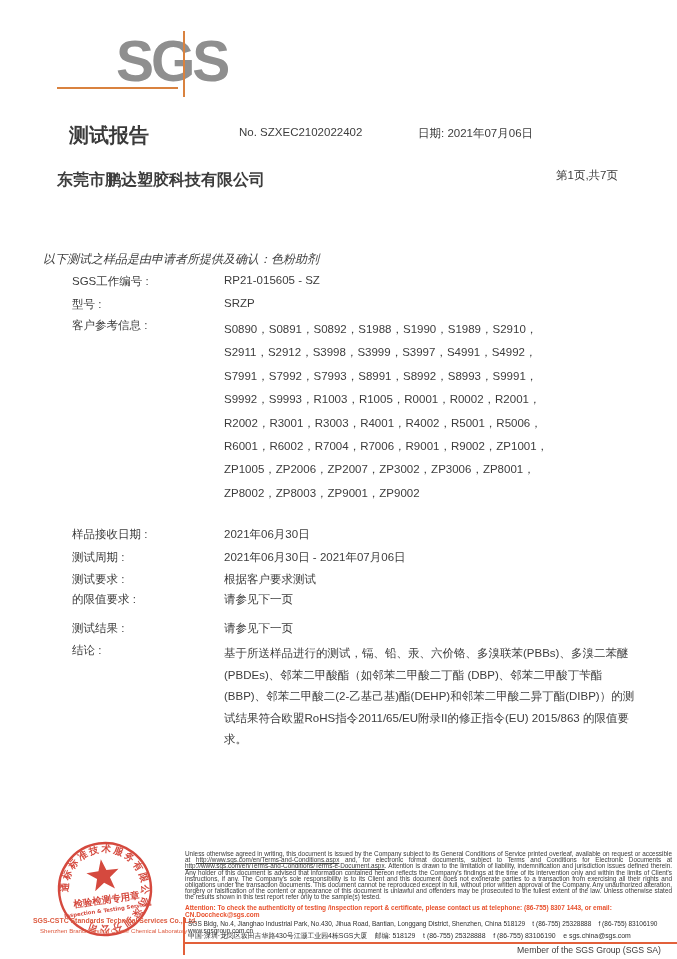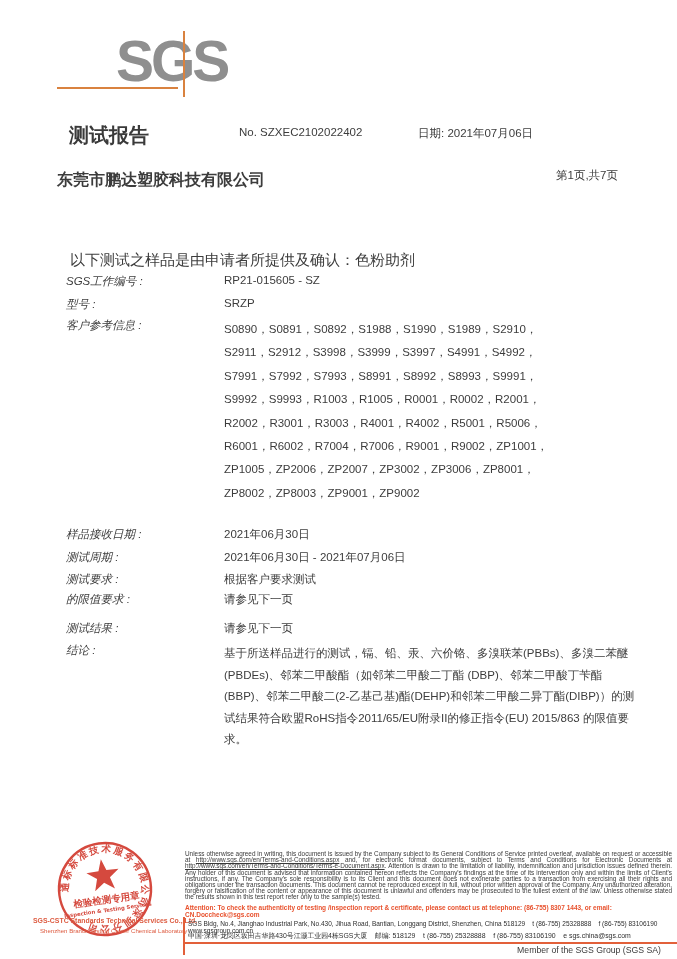--- a/index.html
+++ b/index.html
@@ -17,24 +17,24 @@
   }
   .logo-hline{position:absolute;left:57px;top:87px;width:121px;height:2px;background:#d9823f;}
   .logo-vline{position:absolute;left:183px;top:31px;width:2px;height:66px;background:#d9823f;}
   
   .doc-title{position:absolute;left:57px;top:122px;font-size:20px;font-weight:bold;color:#3a3a3a;margin-left:12px;}
   .report-no{position:absolute;left:239px;top:126px;font-size:11.5px;}
   .report-date{position:absolute;left:418px;top:126px;font-size:11.5px;}
   .page-info{position:absolute;left:556px;top:126px;font-size:11.5px;margin-top:42px;}
   .applicant-name{position:absolute;left:57px;top:170px;font-size:16px;font-weight:bold;}
   .applicant-addr{position:absolute;left:57px;top:195px;font-size:11.5px;}
-  .intro-line{position:absolute;left:70px;top:251px;font-size:15px;}
+  .intro-line{position:absolute;left:43px;top:251px;font-size:12px;font-style:italic;}
   
   .row{position:absolute;left:0;width:677px;font-size:11.5px;}
-  .lab{position:absolute;left:66px;white-space:nowrap;font-style:italic;}
+  .lab{position:absolute;left:72px;white-space:nowrap;}
   .val{position:absolute;left:224px;white-space:nowrap;}
   .ref-block{position:absolute;left:224px;top:318px;font-size:11.5px;line-height:23.4px;}
   .conclusion{
     position:absolute;left:224px;top:643px;width:414px;
     font-size:11.5px;line-height:21.5px;white-space:normal;
   }
   
   .stamp-wrap{position:absolute;left:35px;top:819px;width:140px;height:140px;transform:rotate(-8deg);opacity:.93;}
   .stamp-company{position:absolute;left:33px;top:917px;font-size:6.9px;font-weight:bold;color:#dd5b40;white-space:nowrap;}
   .stamp-branch{position:absolute;left:40px;top:927px;font-size:6.1px;color:#dd5b40;white-space:nowrap;}

